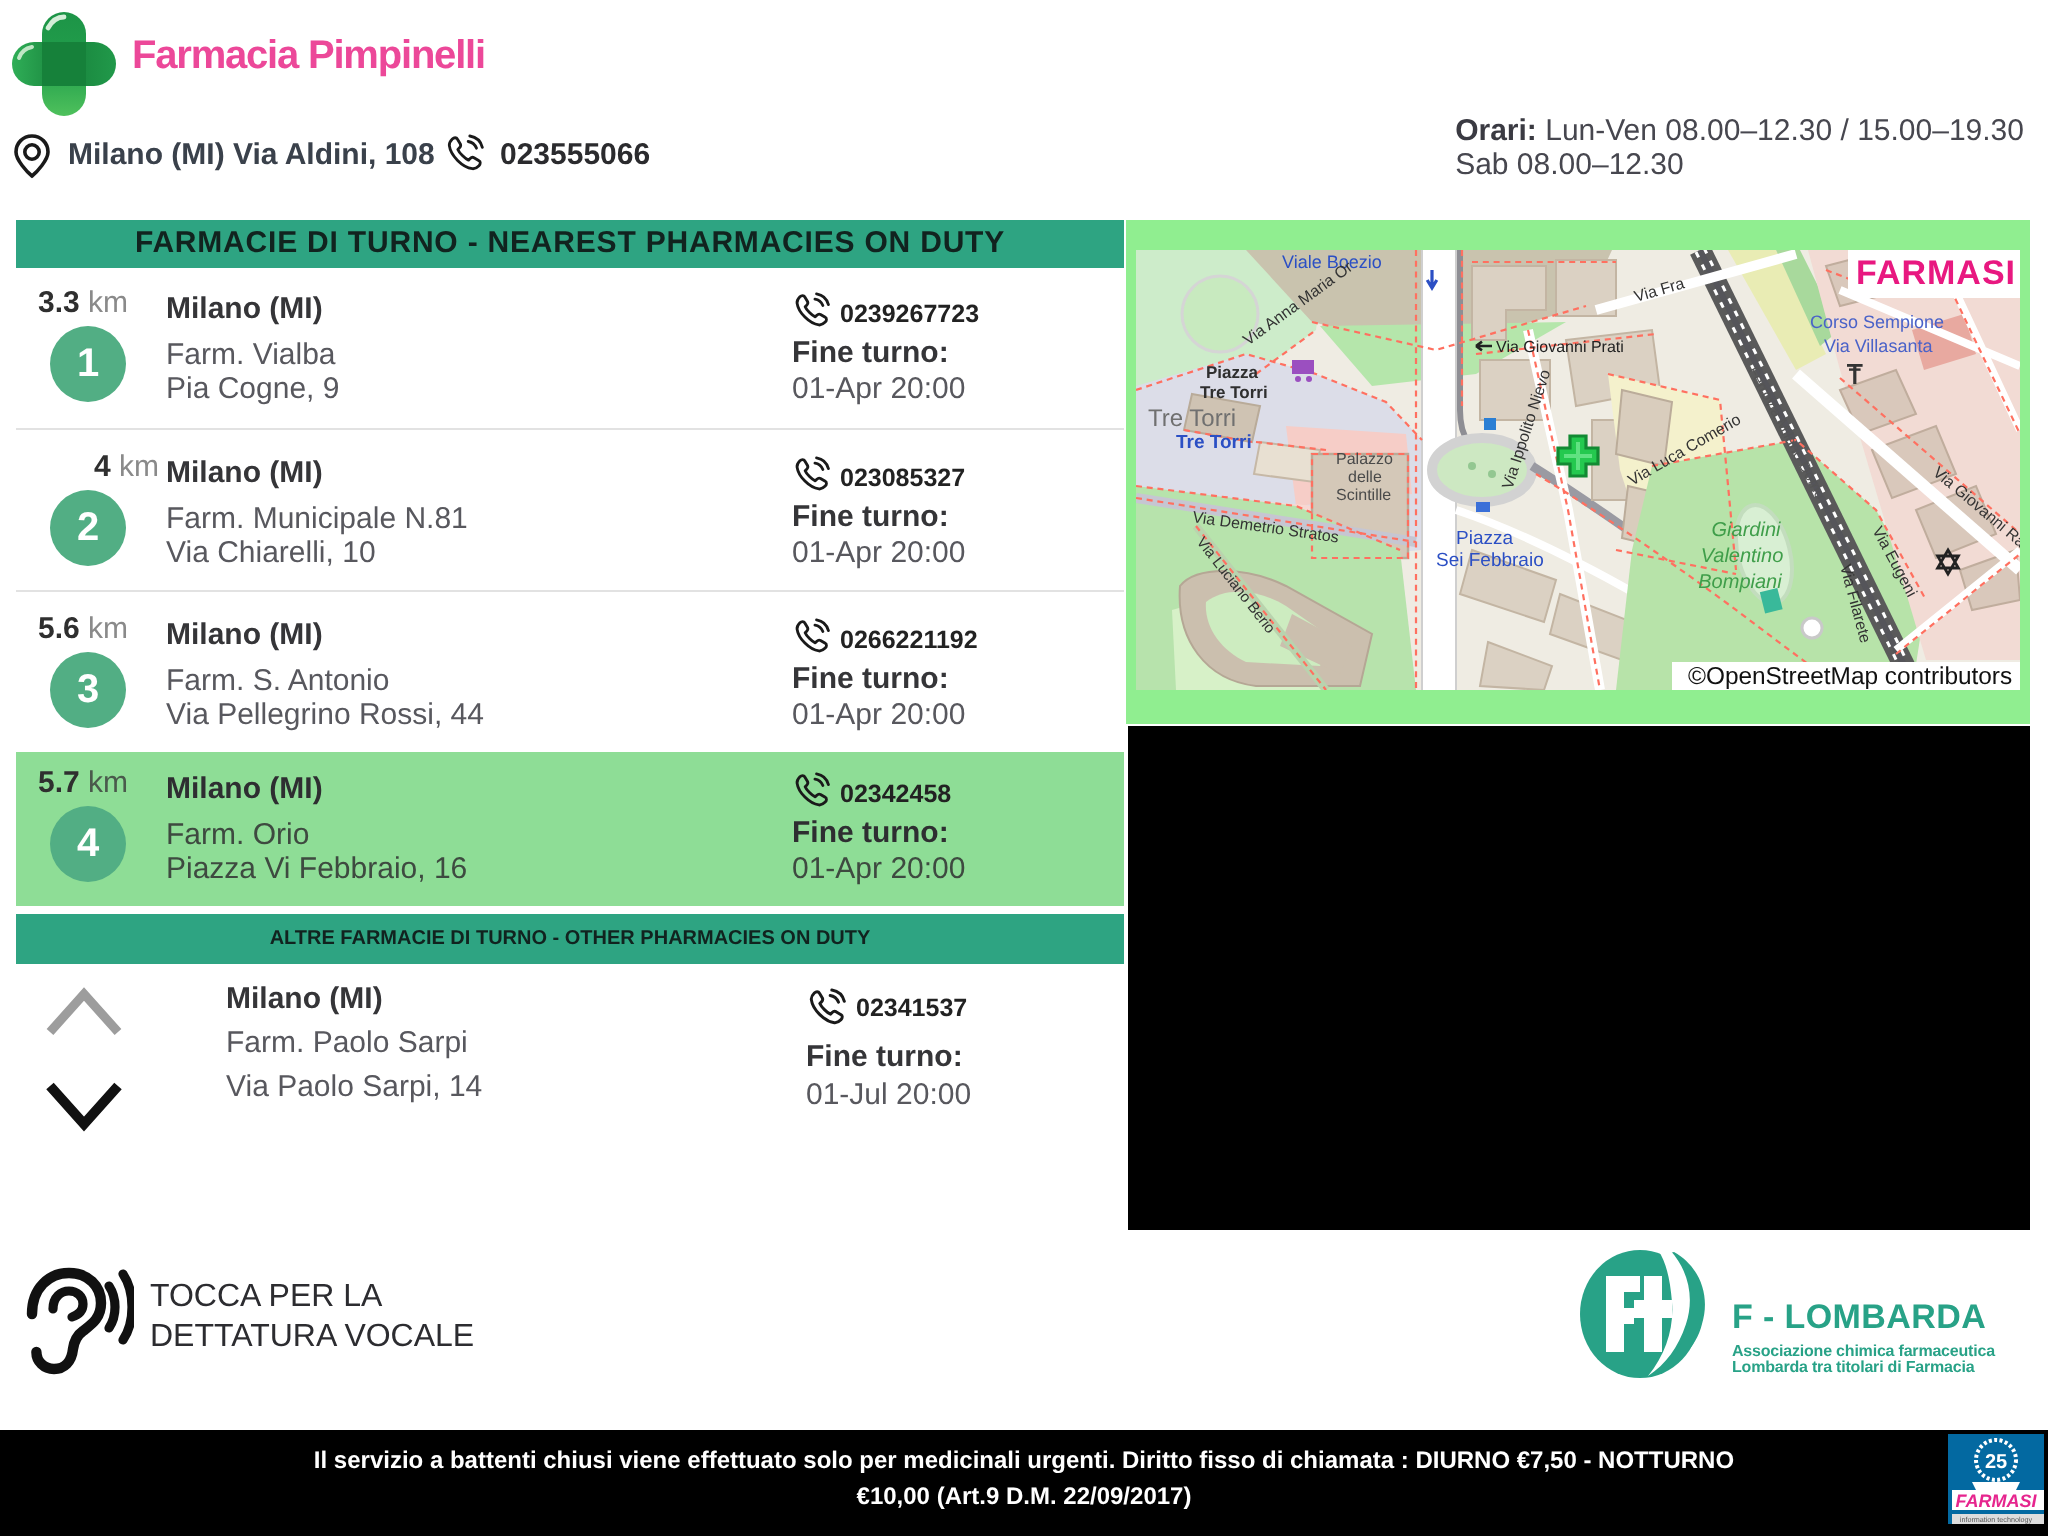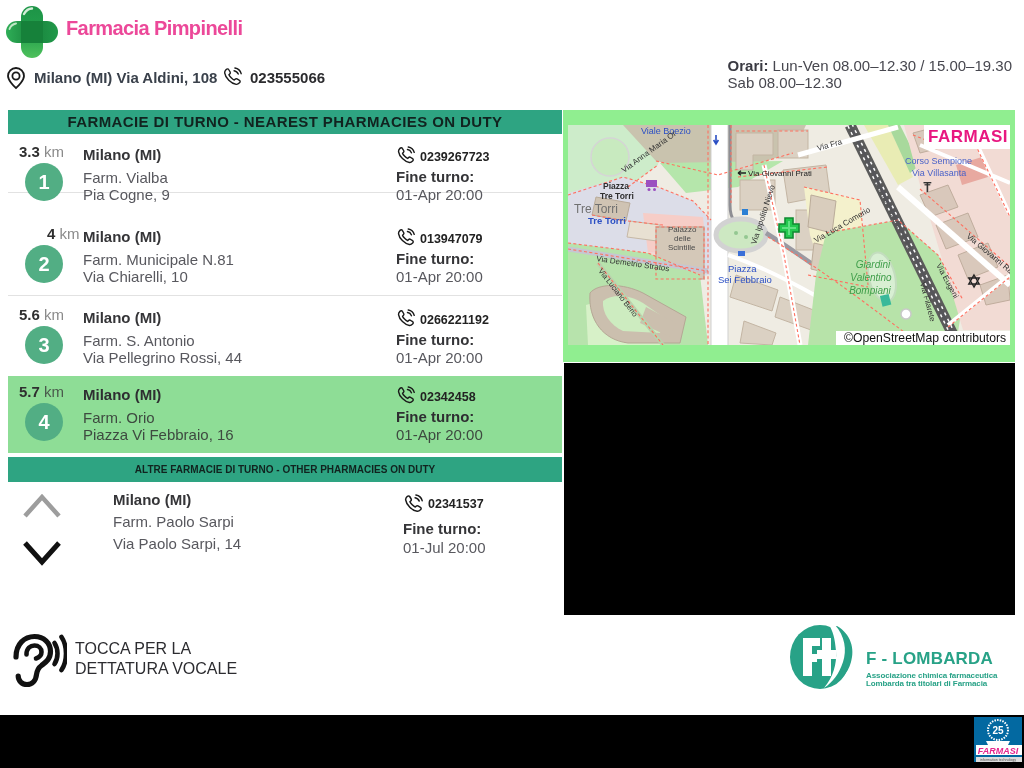--- a/index.html
+++ b/index.html
@@ -46,21 +46,21 @@
 </svg>
 
 <div class="abs" style="left:250px;top:69px;font-size:15px;font-weight:bold;color:#2b2b2e;">023555066</div>
 
 <div class="abs" style="right:12px;top:57px;font-size:15px;color:#47474f;text-align:left;line-height:17px;">
   <b style="color:#3a3a42">Orari:</b> Lun-Ven 08.00–12.30 / 15.00–19.30<br>Sab 08.00–12.30
 </div>
 
 <div class="abs" style="left:8px;top:110px;width:554px;height:24px;background:#2ea482;color:#11231f;font-size:15px;font-weight:bold;letter-spacing:0.4px;text-align:center;line-height:24px;">FARMACIE DI TURNO - NEAREST PHARMACIES ON DUTY</div>
 
-<div class="abs" style="left:8px;top:134px;width:554px;height:59px;border-bottom:1px solid #e2e2e2;">
+<div class="abs" style="left:8px;top:134px;width:554px;height:81px;border-bottom:1px solid #e2e2e2;">
 
   <div class="abs" style="left:11px;top:9px;font-size:15px;color:#8a8a8a;"><b style="color:#2f2f2f">3.3</b> km</div>
 
   <div class="abs" style="left:17px;top:29px;width:38px;height:38px;border-radius:50%;background:#52ae84;color:#fff;font-size:20px;font-weight:bold;text-align:center;line-height:38px;">1</div>
 
   <div class="abs" style="left:75px;top:12px;font-size:15px;line-height:17.2px;color:#58585e;">
     <div style="font-weight:bold;color:#353538;margin-bottom:6px;">Milano (MI)</div>
     Farm. Vialba<br>Pia Cogne, 9
   </div>
 
@@ -83,21 +83,21 @@
   <div class="abs" style="left:75px;top:12px;font-size:15px;line-height:17.2px;color:#58585e;">
     <div style="font-weight:bold;color:#353538;margin-bottom:6px;">Milano (MI)</div>
     Farm. Municipale N.81<br>Via Chiarelli, 10
   </div>
 
   <svg class="abs" style="left:388px;top:12px" width="19" height="19" viewBox="0 0 24 24">
     <path d="M5 3 C6 2 7.5 2 8 3 L9.8 6 C10.2 6.8 10 7.6 9.3 8.3 L8.3 9.3 C9.1 11.3 12.7 14.9 14.7 15.7 L15.7 14.7 C16.4 14 17.2 13.8 18 14.2 L21 16 C22 16.5 22 18 21 19 C20 20 18.5 21 17 20.8 C11 20 4 13 3.2 7 C3 5.5 4 4 5 3 Z" fill="none" stroke="#1a1a1a" stroke-width="1.8" stroke-linejoin="round"></path>
     <path d="M14.5 4.5 Q18 5 19.5 8.5" fill="none" stroke="#1a1a1a" stroke-width="1.8" stroke-linecap="round"></path>
     <path d="M15.5 1.2 Q21.5 2.2 23 8" fill="none" stroke="#1a1a1a" stroke-width="1.8" stroke-linecap="round"></path>
   </svg>
-  <div class="abs" style="left:412px;top:16px;font-size:12.5px;font-weight:bold;color:#222;">013947079</div>
+  <div class="abs" style="left:412px;top:16px;font-size:12.5px;font-weight:bold;color:#222;">023085327</div>
   <div class="abs" style="left:388px;top:34px;font-size:15px;font-weight:bold;color:#353538;">Fine turno:</div>
   <div class="abs" style="left:388px;top:52px;font-size:15px;color:#58585e;">01-Apr 20:00</div>
 </div>
 
 <div class="abs" style="left:8px;top:297px;width:554px;height:79px;">
 
   <div class="abs" style="left:11px;top:9px;font-size:15px;color:#8a8a8a;"><b style="color:#2f2f2f">5.6</b> km</div>
 
   <div class="abs" style="left:17px;top:29px;width:38px;height:38px;border-radius:50%;background:#52ae84;color:#fff;font-size:20px;font-weight:bold;text-align:center;line-height:38px;">3</div>
 
@@ -394,20 +394,21 @@
   </g>
 </svg>
 
 <div class="abs" style="left:866px;top:649px;font-size:17px;font-weight:bold;letter-spacing:0.2px;color:#28a287;">F - LOMBARDA</div>
 
 <div class="abs" style="left:866px;top:672px;font-size:8px;font-weight:bold;color:#28a287;line-height:7.7px;white-space:nowrap;letter-spacing:-0.1px;">Associazione chimica farmaceutica<br>Lombarda tra titolari di Farmacia</div>
 
 <div class="abs" style="left:0;top:715px;width:1024px;height:53px;background:#000;">
 
 
+  <div class="abs" style="left:112px;top:6px;width:800px;text-align:center;font-size:12px;font-weight:bold;color:#fff;line-height:18px;">Il servizio a battenti chiusi viene effettuato solo per medicinali urgenti. Diritto fisso di chiamata : DIURNO €7,50 - NOTTURNO<br>€10,00 (Art.9 D.M. 22/09/2017)</div>
 
   <div class="abs" style="left:974px;top:2px;width:48px;height:45px;background:#0369a1;">
     <svg width="48" height="45" viewBox="0 0 48 45">
       <circle cx="24" cy="13" r="10" fill="none" stroke="#fff" stroke-width="2" stroke-dasharray="1.5,1.2"></circle>
       <text x="24" y="17" font-size="10" fill="#fff" text-anchor="middle" font-weight="bold">25</text>
       <path d="M12 24 L36 24 L34 28 L14 28 Z" fill="#fff"></path>
       <rect x="2" y="28" width="46" height="10" fill="#fff"></rect>
       <text x="24" y="36.5" font-size="9" fill="#e6258e" text-anchor="middle" font-weight="bold" font-style="italic">FARMASI</text>
       <rect x="2" y="40" width="46" height="5" fill="#ddd"></rect>
       <text x="24" y="44" font-size="3.6" fill="#555" text-anchor="middle">information technology</text>

